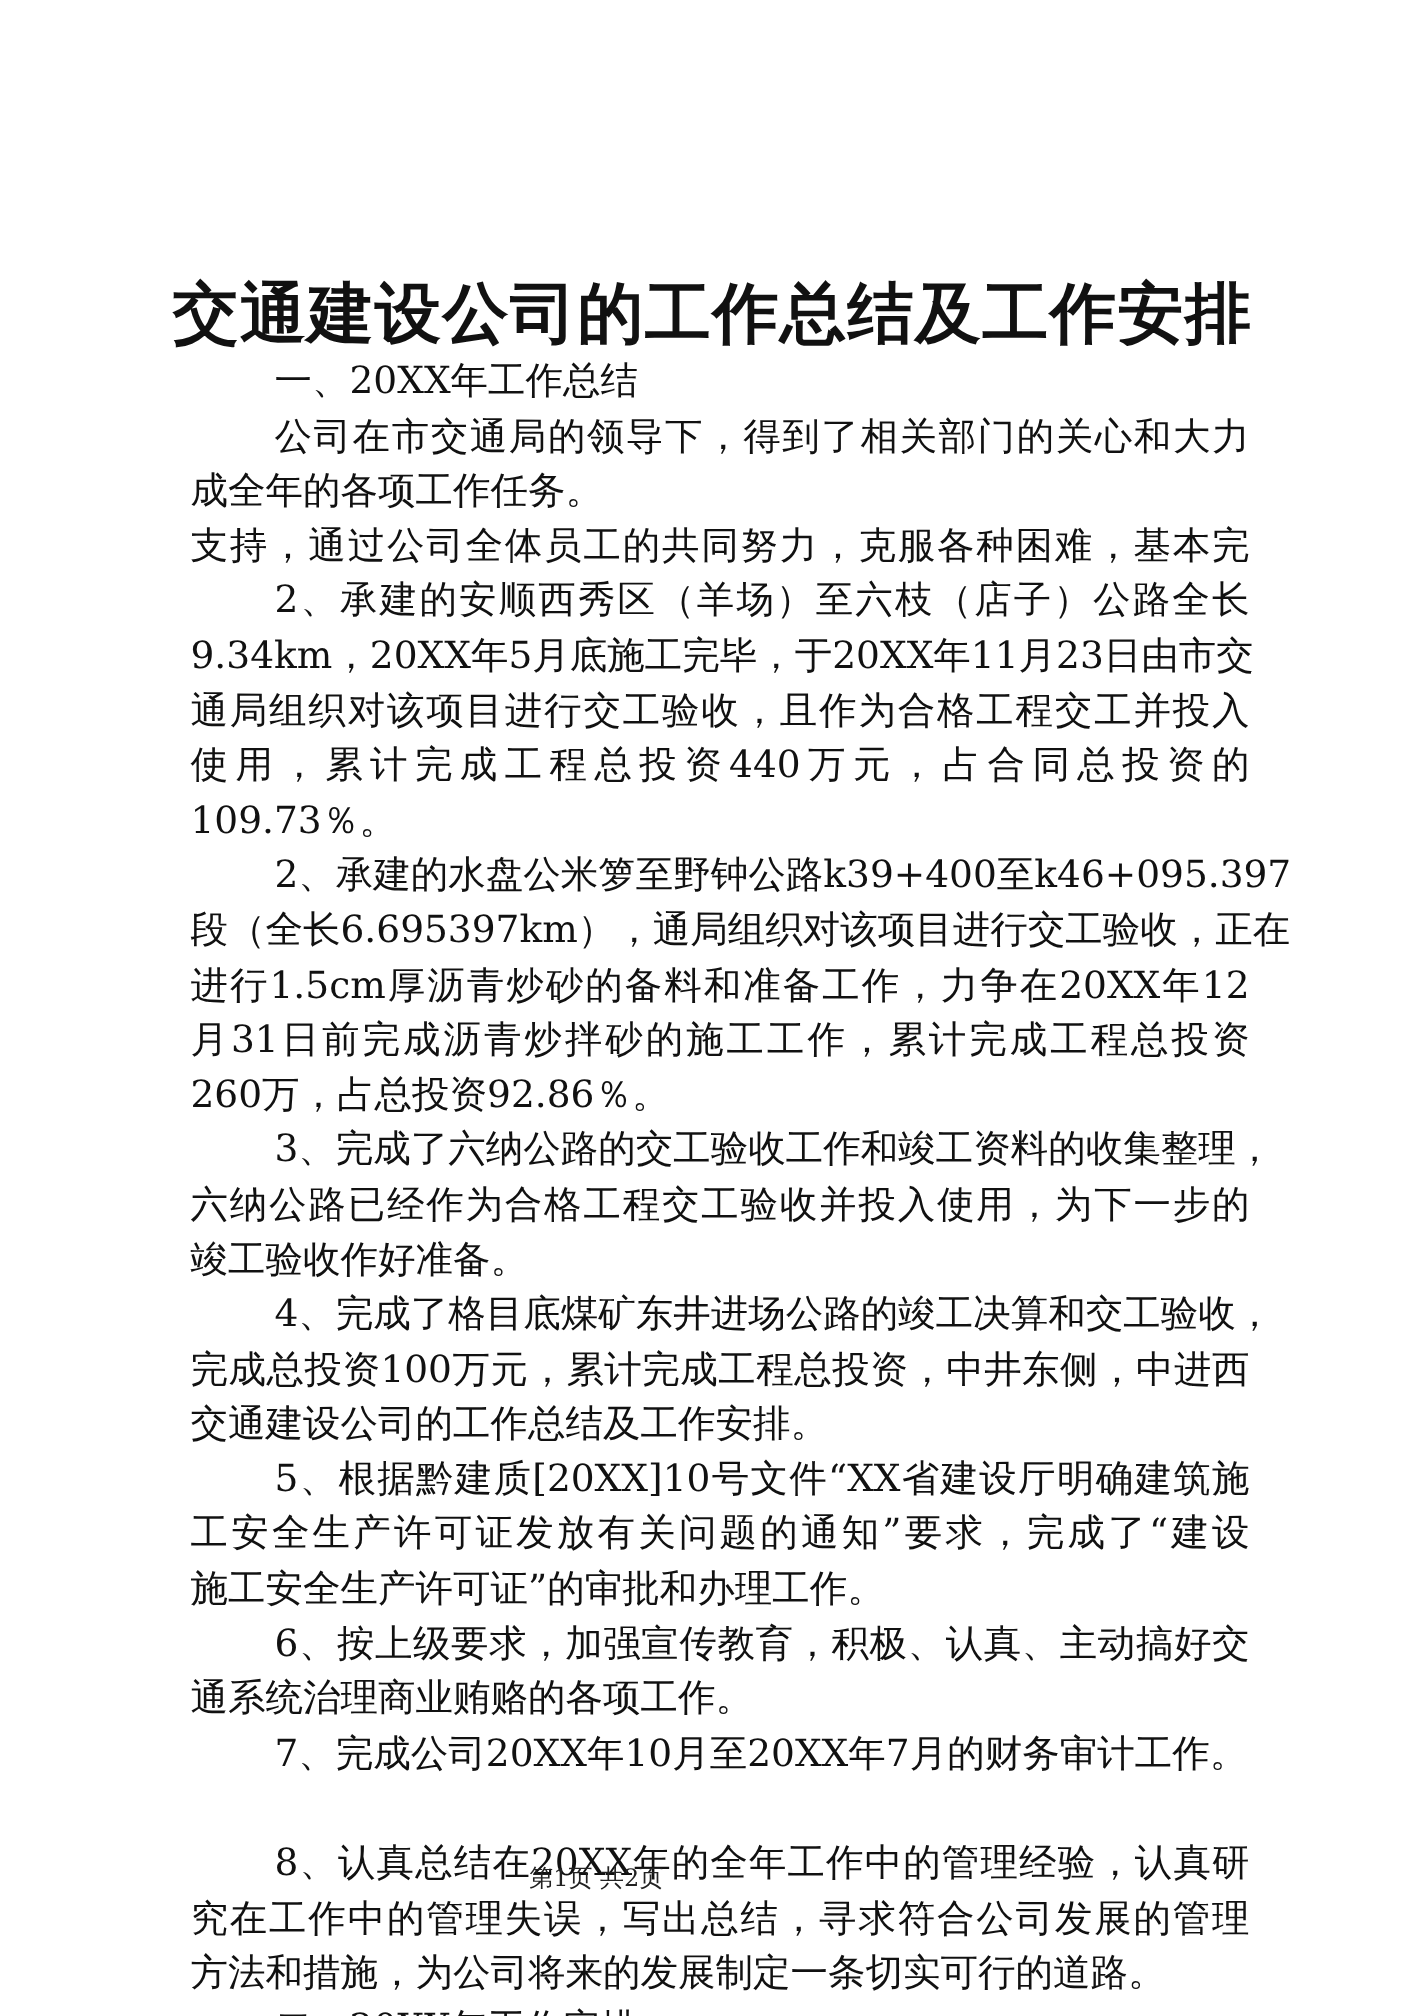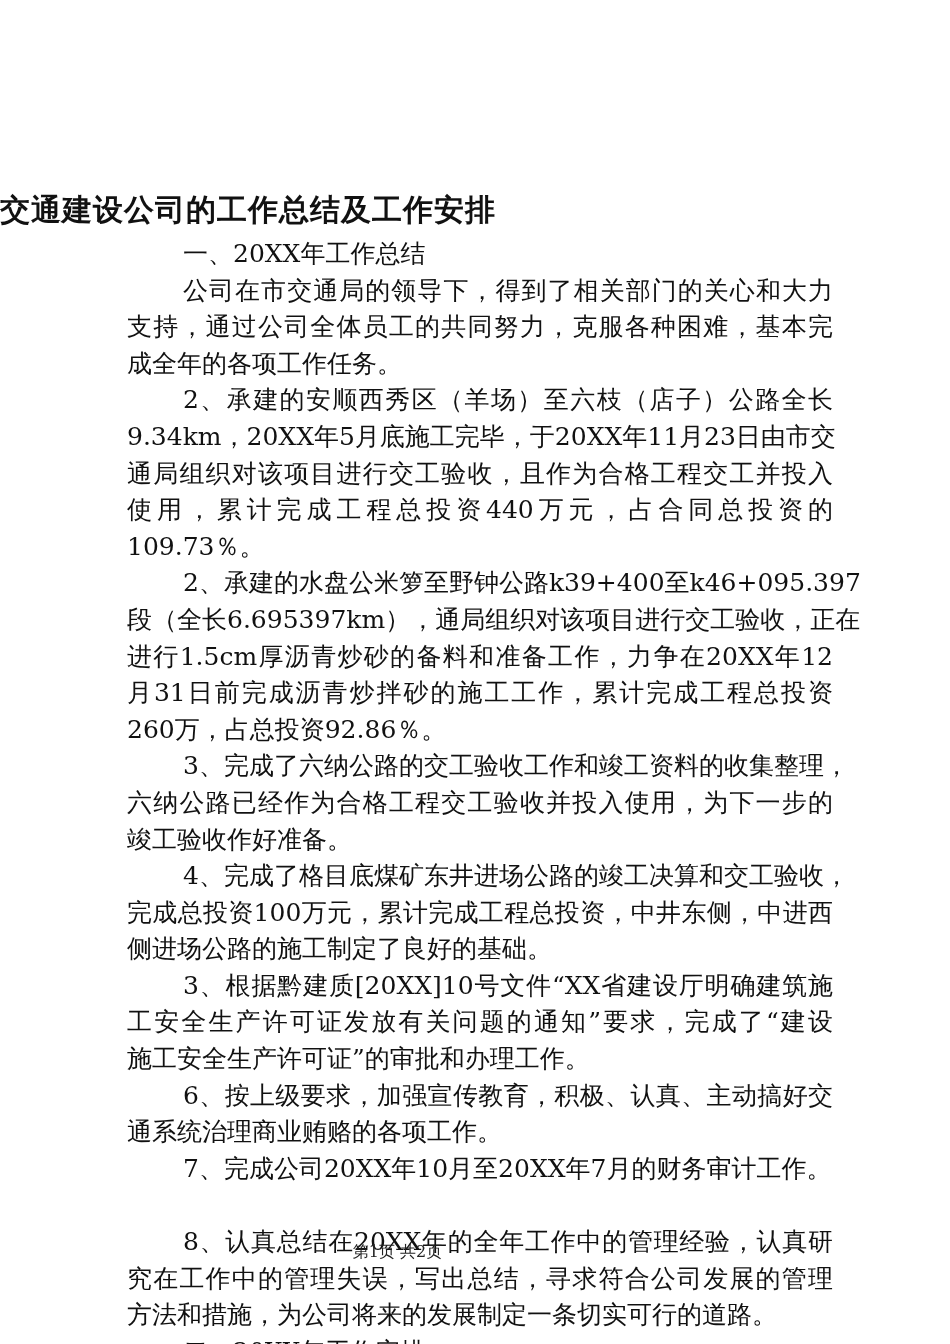--- a/index.html
+++ b/index.html
@@ -1,57 +1,57 @@
 <!DOCTYPE html>
 <html><head>
 <meta charset="utf-8">
 <style>
   html, body { margin:0; padding:0; background:#ffffff; }
   body { width:950px; height:1344px; position:relative; overflow:hidden;
          font-family: "DejaVu Serif", "Liberation Serif", serif; color:#111; }
   .page { position:absolute; left:0; top:0; width:950px; height:1344px; background:#fff; }
-  .title { position:absolute; left:0; top:186px; width:950px; text-align:left;
-           font-size:30px; font-weight:bold; letter-spacing:1px; line-height:48px;
+  .title { position:absolute; left:0; top:186px; width:950px; text-align:center;
+           font-size:44px; font-weight:bold; letter-spacing:1px; line-height:48px;
            font-family: "DejaVu Sans", "Liberation Sans", sans-serif; color:#111; }
   .body { position:absolute; left:127px; top:236px; width:706px; }
   .line { height:36.6px; line-height:36.6px; font-size:25px; white-space:nowrap;
           text-align:justify; text-align-last:justify; }
   .line.last { text-align-last:left; }
   .indent { padding-left:56px; }
   .gap { height:36.6px; }
   .footer { position:absolute; left:0; top:1240px; width:795px; text-align:center;
             font-size:16px; color:#222; line-height:24px; }
 </style>
 </head>
 <body>
 
 <div class="page">
   <div class="title">交通建设公司的工作总结及工作安排</div>
   <div class="body" id="doc-body">
       <div class="line indent last">一、20XX年工作总结</div>
       <div class="line indent">公司在市交通局的领导下，得到了相关部门的关心和大力</div>
+      <div class="line last">成全年的各项工作任务。</div>
       <div class="line">支持，通过公司全体员工的共同努力，克服各种困难，基本完</div>
-      <div class="line last">成全年的各项工作任务。</div>
       <div class="line indent">2、承建的安顺西秀区（羊场）至六枝（店子）公路全长</div>
       <div class="line">9.34km，20XX年5月底施工完毕，于20XX年11月23日由市交</div>
       <div class="line">通局组织对该项目进行交工验收，且作为合格工程交工并投入</div>
       <div class="line">使用，累计完成工程总投资440万元，占合同总投资的</div>
       <div class="line last">109.73％。</div>
       <div class="line indent">2、承建的水盘公米箩至野钟公路k39+400至k46+095.397</div>
       <div class="line">段（全长6.695397km），通局组织对该项目进行交工验收，正在</div>
       <div class="line">进行1.5cm厚沥青炒砂的备料和准备工作，力争在20XX年12</div>
       <div class="line">月31日前完成沥青炒拌砂的施工工作，累计完成工程总投资</div>
       <div class="line last">260万，占总投资92.86％。</div>
       <div class="line indent">3、完成了六纳公路的交工验收工作和竣工资料的收集整理，</div>
       <div class="line">六纳公路已经作为合格工程交工验收并投入使用，为下一步的</div>
       <div class="line last">竣工验收作好准备。</div>
       <div class="line indent">4、完成了格目底煤矿东井进场公路的竣工决算和交工验收，</div>
       <div class="line">完成总投资100万元，累计完成工程总投资，中井东侧，中进西</div>
-      <div class="line last">侧进场公路的施工制定了良好的基础。</div>
-      <div class="line indent">3、根据黔建质[20XX]10号文件“XX省建设厅明确建筑施</div>
+      <div class="line last">交通建设公司的工作总结及工作安排。</div>
+      <div class="line indent">5、根据黔建质[20XX]10号文件“XX省建设厅明确建筑施</div>
       <div class="line">工安全生产许可证发放有关问题的通知”要求，完成了“建设</div>
       <div class="line last">施工安全生产许可证”的审批和办理工作。</div>
       <div class="line indent">6、按上级要求，加强宣传教育，积极、认真、主动搞好交</div>
       <div class="line last">通系统治理商业贿赂的各项工作。</div>
       <div class="line indent last">7、完成公司20XX年10月至20XX年7月的财务审计工作。</div>
       <div class="gap"></div>
       <div class="line indent">8、认真总结在20XX年的全年工作中的管理经验，认真研</div>
       <div class="line">究在工作中的管理失误，写出总结，寻求符合公司发展的管理</div>
       <div class="line last">方法和措施，为公司将来的发展制定一条切实可行的道路。</div>
       <div class="line indent last">二、20XX年工作安排</div>

